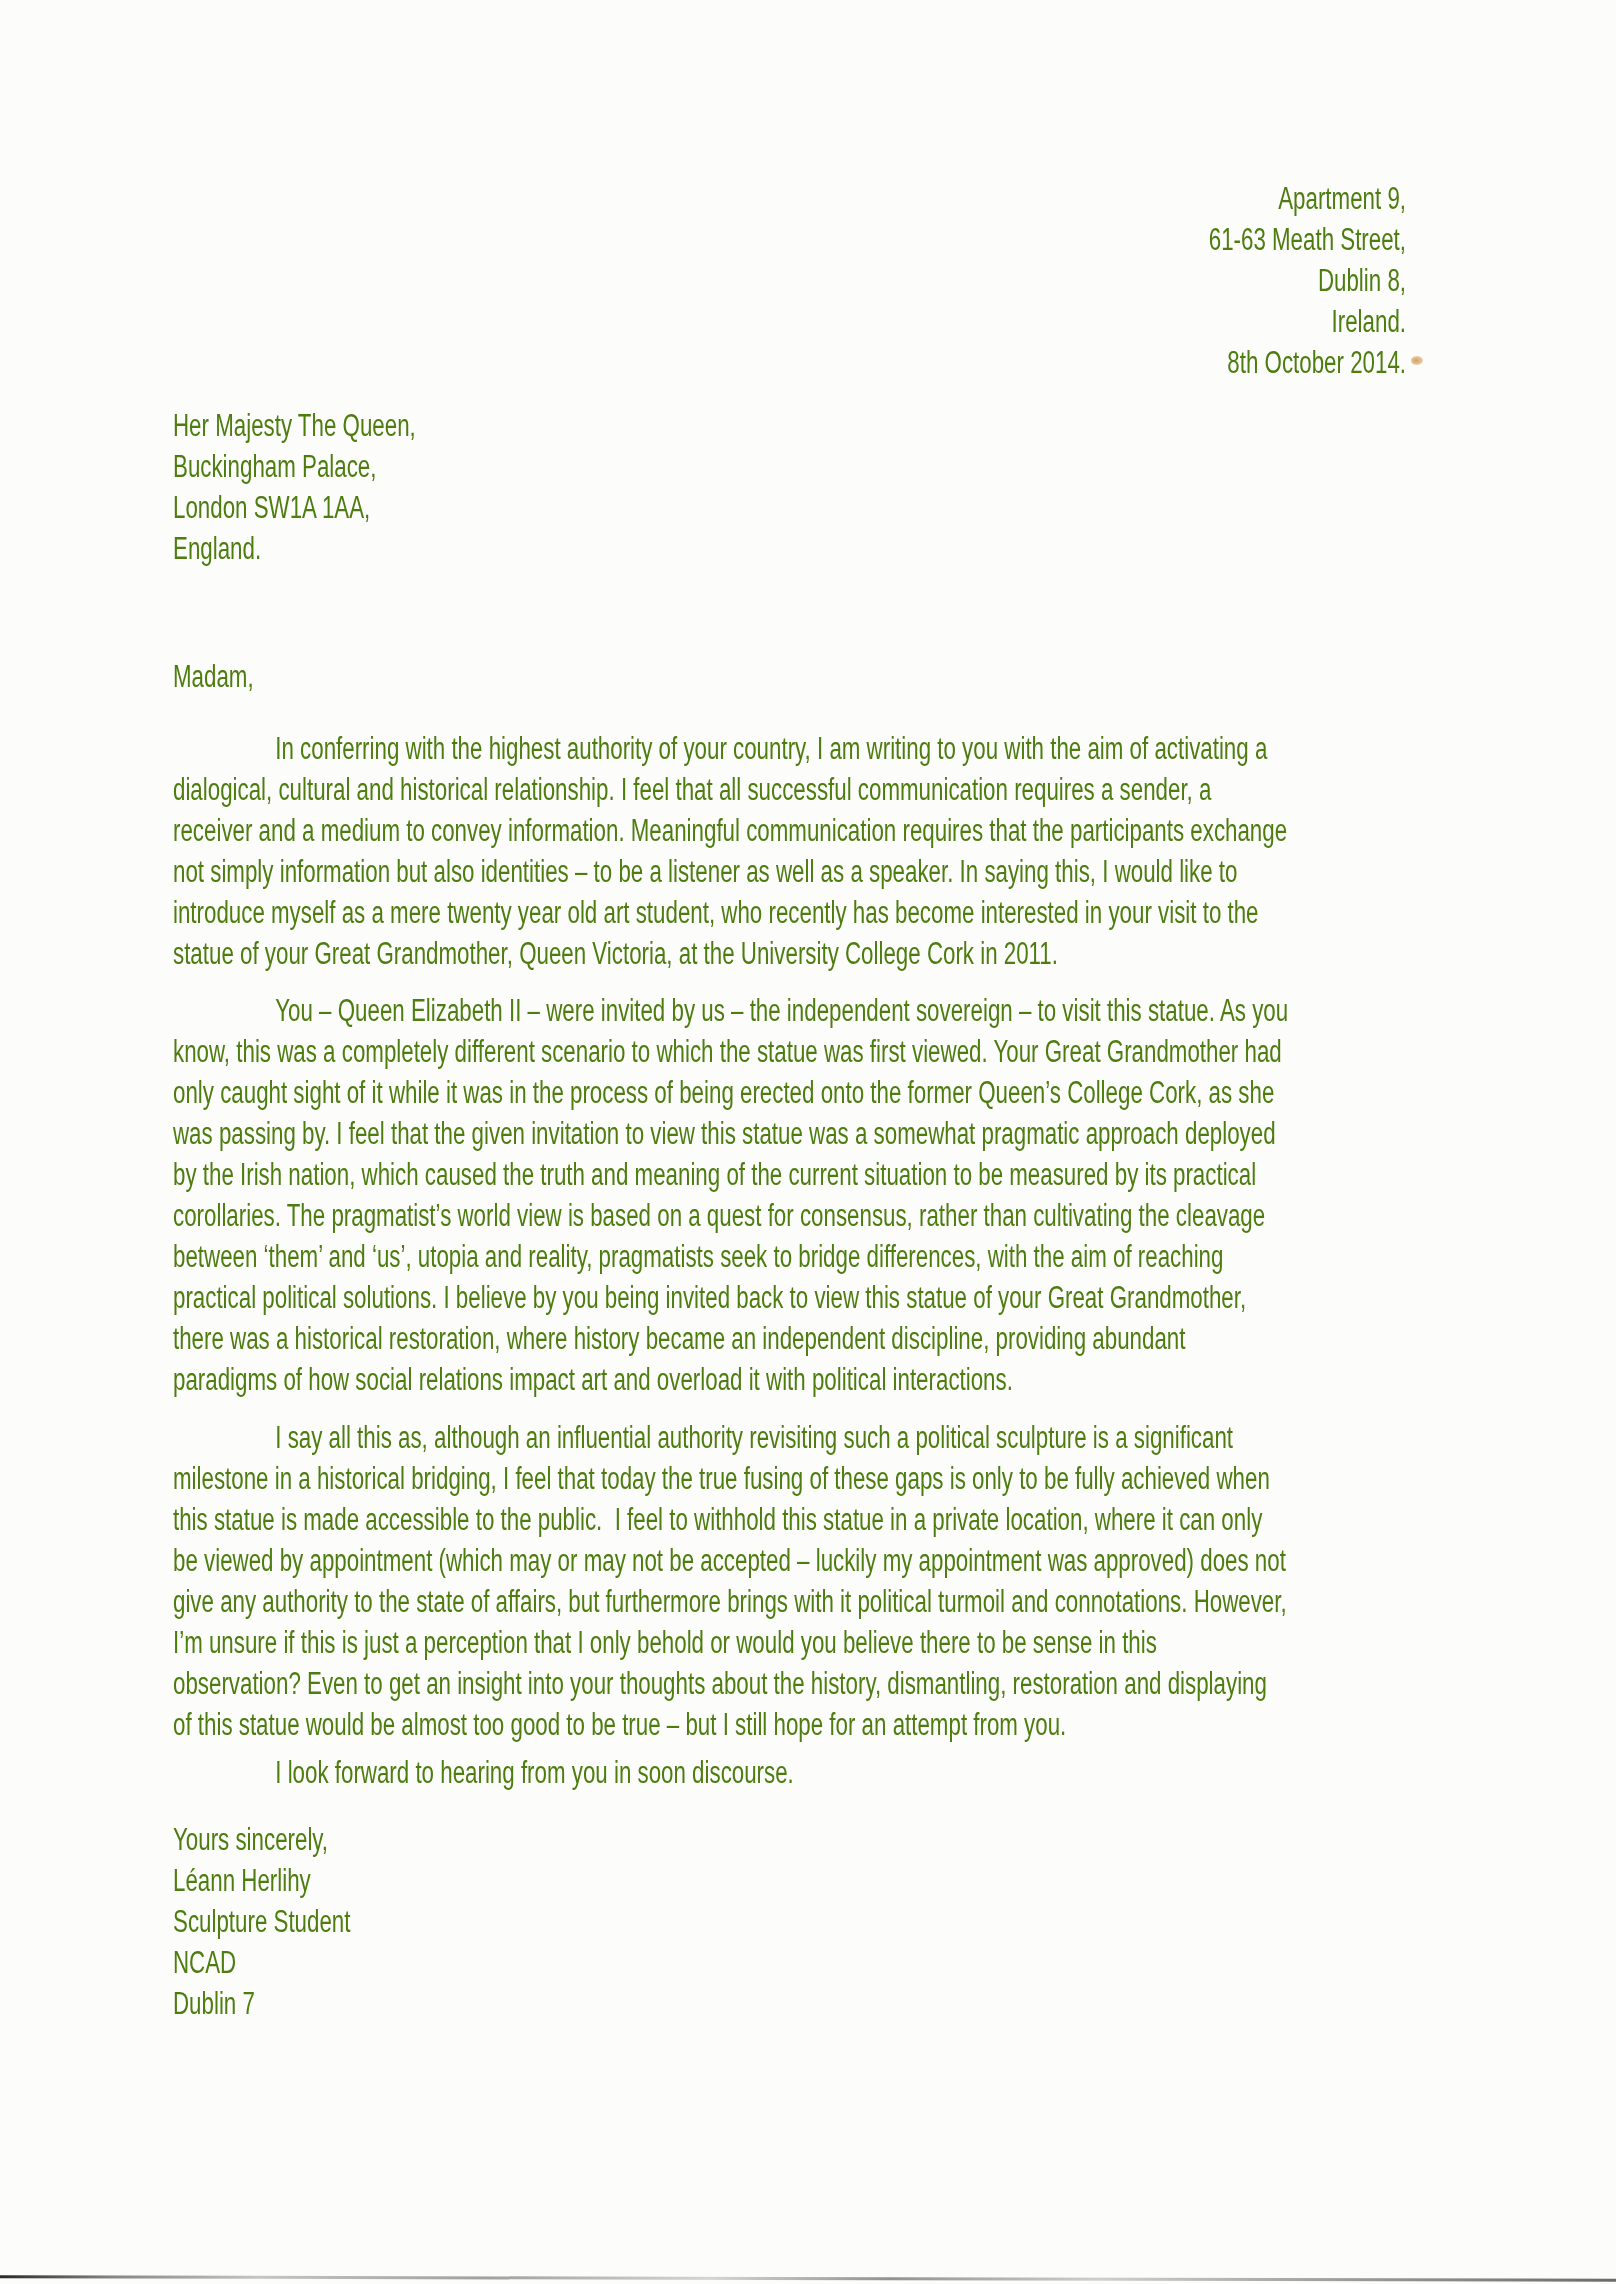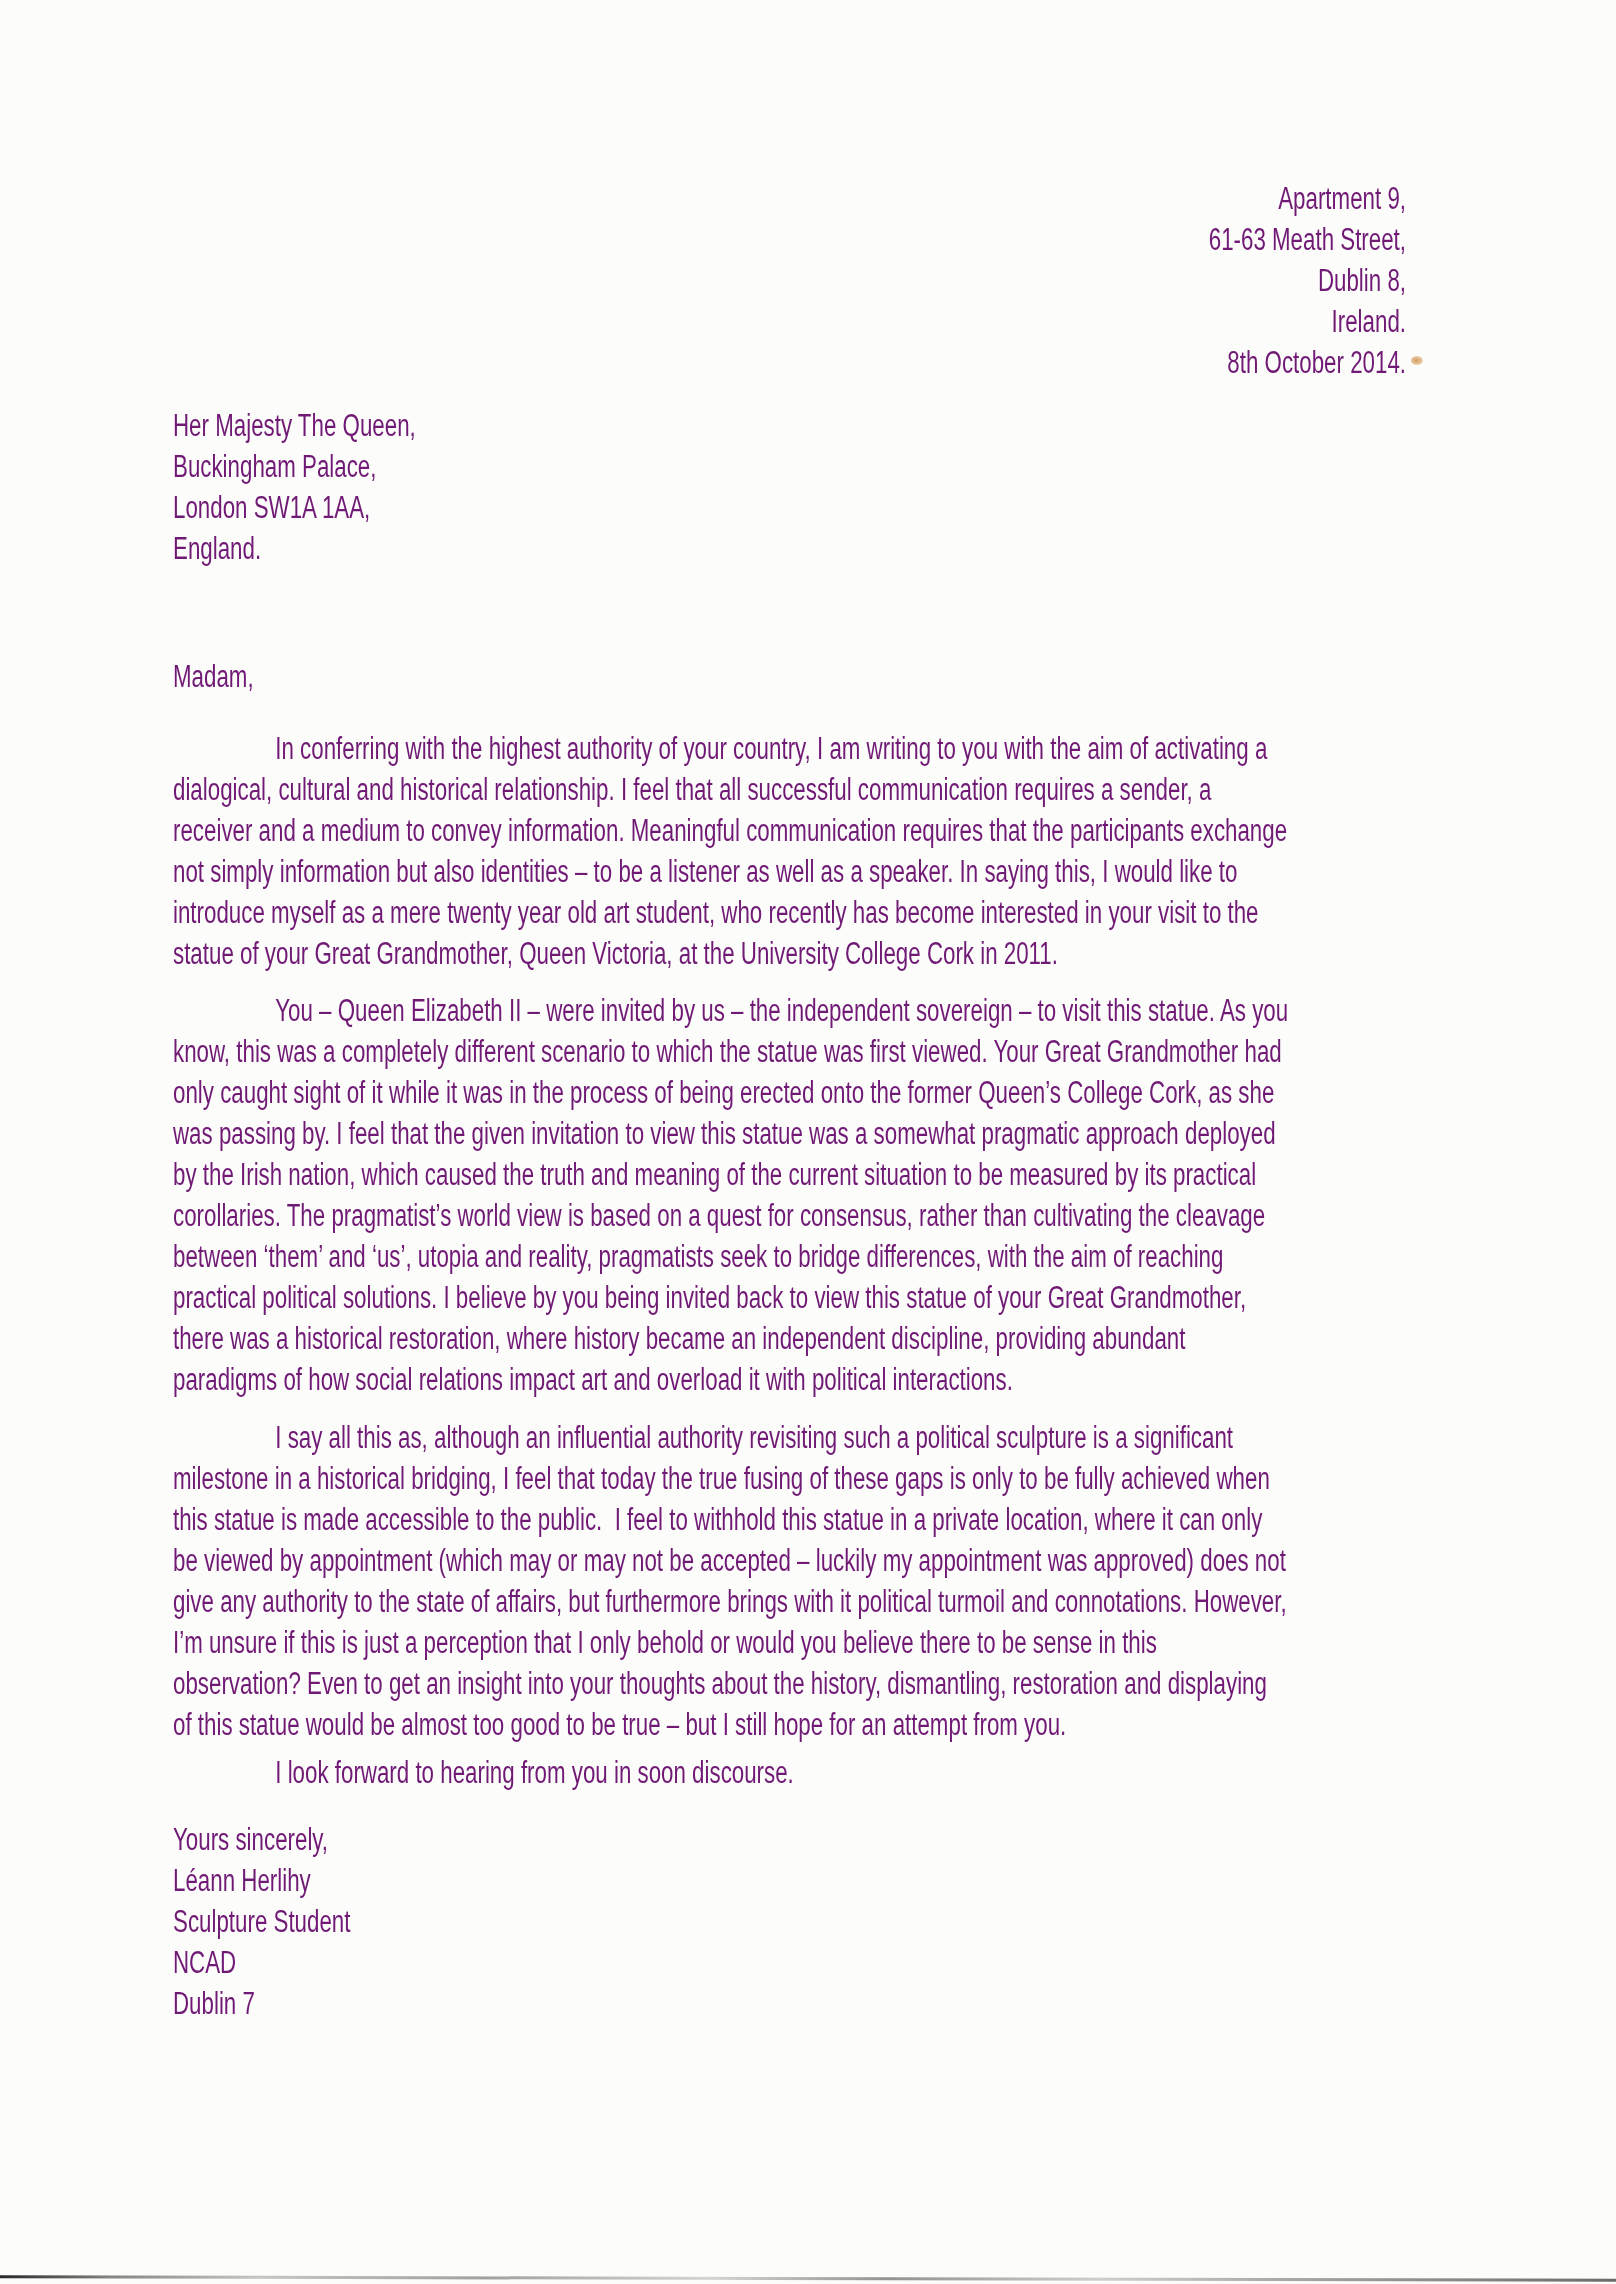--- a/index.html
+++ b/index.html
@@ -3,21 +3,21 @@
 <meta charset="utf-8">
 <style>
   html, body { margin: 0; padding: 0; }
   .page {
     position: relative;
     width: 1616px;
     height: 2284px;
     background: #fcfcfb;
     overflow: hidden;
     font-family: "Liberation Sans", "DejaVu Sans", sans-serif;
-    color: #701a75;
+    color: #4d7c0f;
     font-size: 31px;
     line-height: 41px;
   }
   .block { position: absolute; }
   .cond-l { transform: scaleX(0.72); transform-origin: left top; }
   .cond-r { transform: scaleX(0.72); transform-origin: right top; }
   .line { white-space: pre; }
   .indent { padding-left: 142px; }
   .sender { top: 178px; right: 210px; text-align: right; }
   .recipient { left: 173px; top: 405px; }

